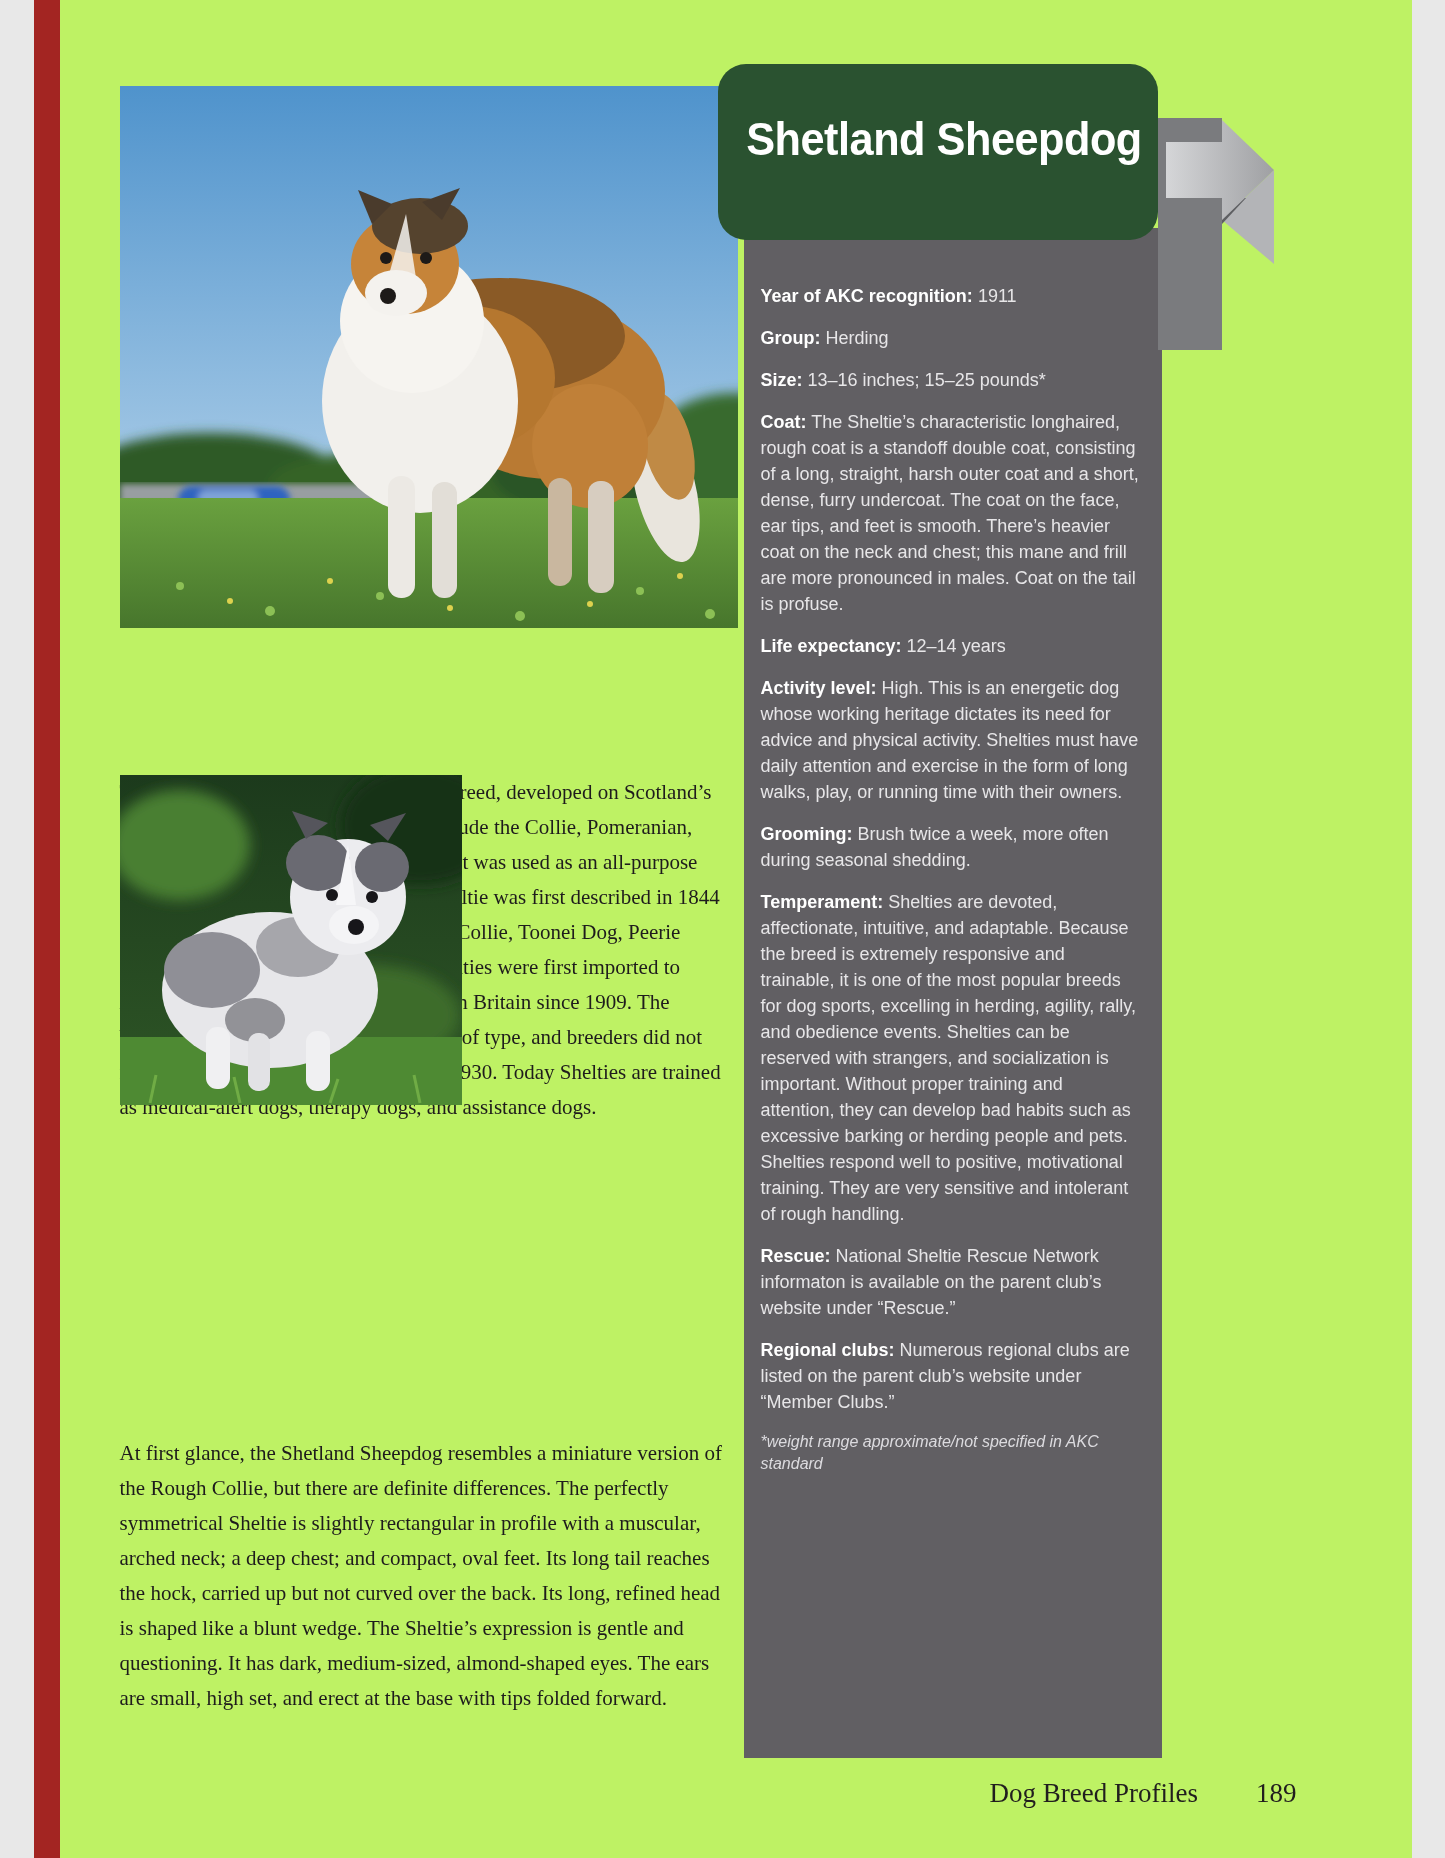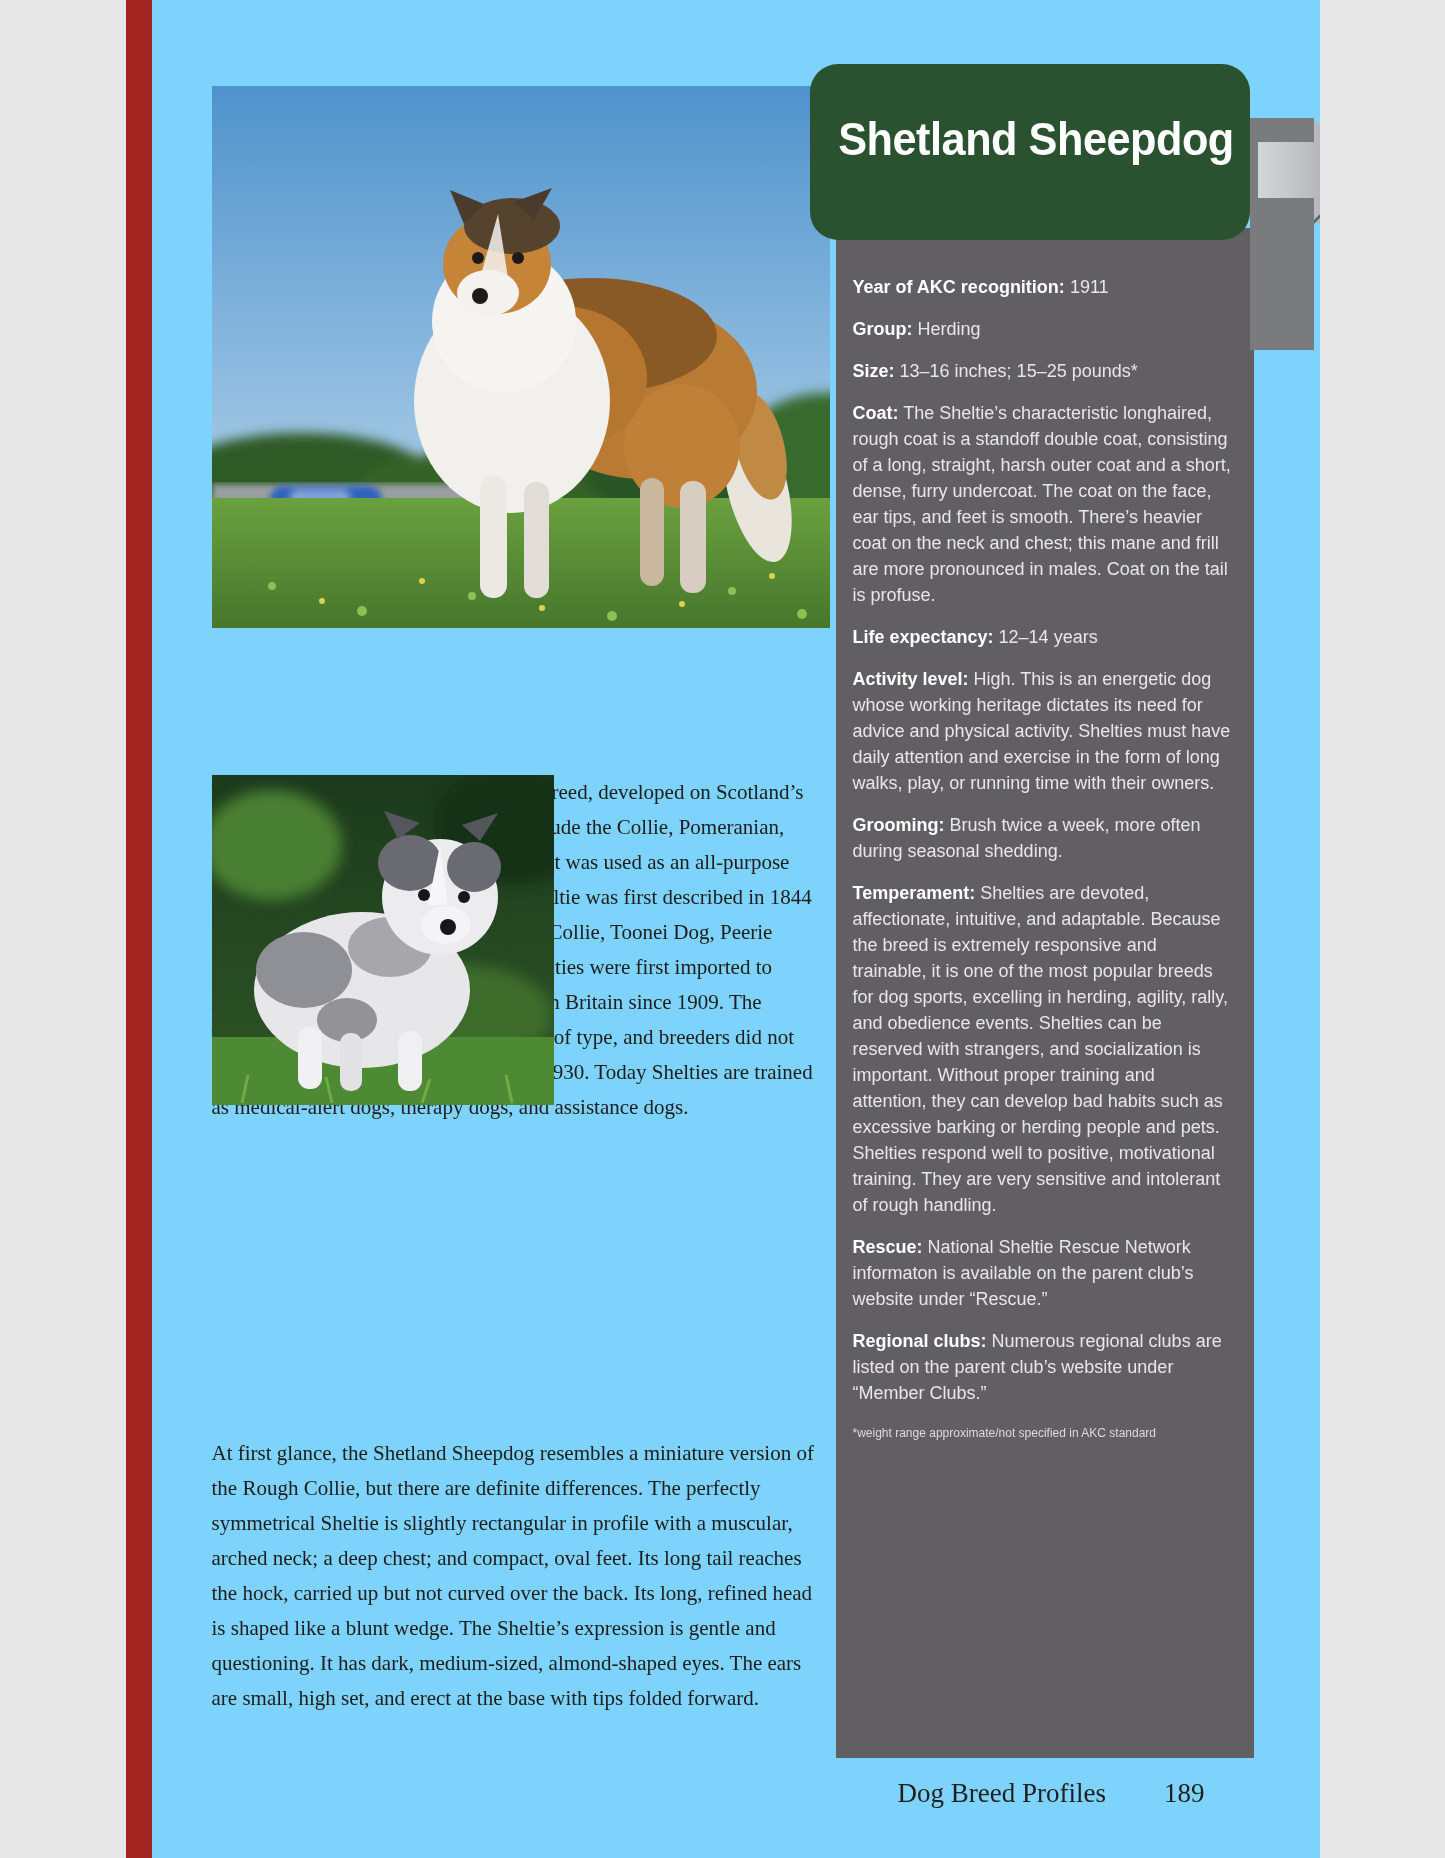--- a/index.html
+++ b/index.html
@@ -1,17 +1,17 @@
 <!DOCTYPE html>
 <html style="--accent_green: #2a5230; --panel_gray: #615f63; --stripe_red: #a32522; --ribbon_gray: #7a7b7e; --ribbon_light: #c9cacd; --body_text: #1e1c1c;"><head>
 <meta charset="utf-8">
 <style>
   html,body{margin:0;padding:0;background:#e8e8e8;}
   .page{
-    position:relative;width:1194px;height:1858px;background:#7dd3fc;
+    position:relative;width:1378px;height:1858px;background:#bef264;
     margin:0 auto;overflow:hidden;
     font-family:"Liberation Sans",sans-serif;
   }
   .red-stripe{position:absolute;left:0;top:0;width:26px;height:1858px;background:var(--stripe_red,#a32522);}
 
   
   .photo{position:absolute;overflow:hidden;}
   .photo-main{left:86px;top:86px;width:618px;height:542px;}
   .photo-puppy{width:342px;height:330px;float:left;margin:0 44px 55px 0;}
   .photo svg{display:block;width:100%;height:100%;}
@@ -27,23 +27,23 @@
     white-space:nowrap;
   }
   .ribbon{position:absolute;left:1124px;top:104px;width:150px;height:260px;z-index:2;}
 
   
   .sidebar{
     position:absolute;left:710px;top:228px;width:418px;height:1530px;
     background:var(--panel_gray,#615f63);z-index:1;box-sizing:border-box;
     padding:46px 20px 0 17px;color:#e7e6e8;font-size:18px;line-height:26px;
   }
-  .sb-item{margin:0 0 16px 0;}
+  .sb-item{margin:9px 0 16px 0;}
   .sb-item b{color:#ffffff;font-weight:bold;}
-  .sb-footnote{margin-top:0;font-size:12px;color:#dcdbdf;line-height:22px;}
+  .sb-footnote{margin-top:0;font-style:italic;font-size:16px;color:#dcdbdf;line-height:22px;}
 
   
   .bodytext{
     position:absolute;left:86px;width:604px;
     font-family:"Liberation Serif",serif;font-size:21px;line-height:35px;
     color:var(--body_text,#1e1c1c);text-align:left;
   }
   .para1{top:775px;}
   .para2{top:1436px;}
 

